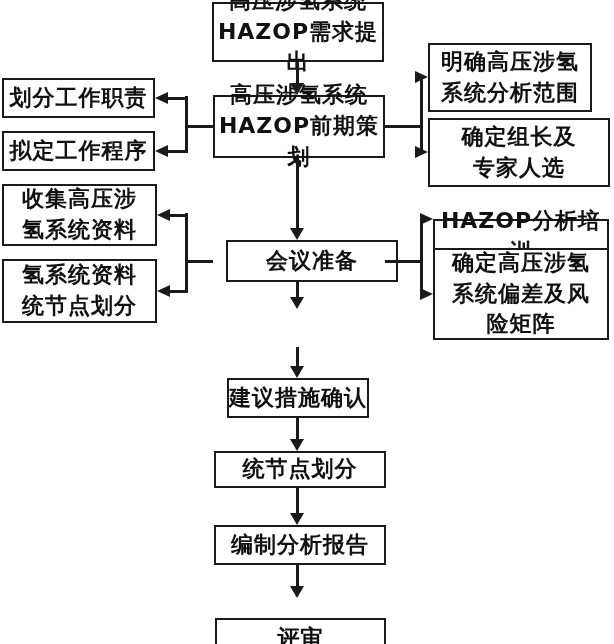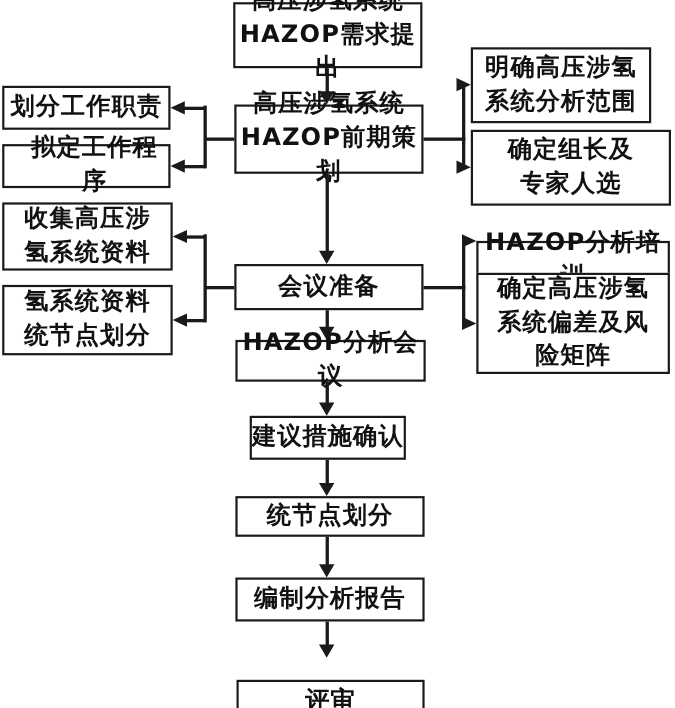--- a/index.html
+++ b/index.html
@@ -44,29 +44,28 @@
 </style>
 </head>
 <body>
 
 <div id="canvas">
 
   <div class="node" style="left:212px; top:2px;   width:172px; height:60px;">高压涉氢系统
 HAZOP需求提出</div>
   <div class="node" style="left:213px; top:95px;  width:172px; height:63px;">高压涉氢系统
 HAZOP前期策划</div>
-  <div class="node" style="left:213px; top:240px; width:172px; height:42px;">会议准备</div>
-  <div class="node" style="left:214px; top:309px; width:173px; height:38px;">HAZOP分析会议</div>
+  <div class="node" style="left:226px; top:240px; width:172px; height:42px;">会议准备</div>
   <div class="node" style="left:227px; top:378px; width:142px; height:40px;">建议措施确认</div>
   <div class="node" style="left:214px; top:451px; width:172px; height:37px;">统节点划分</div>
   <div class="node" style="left:214px; top:525px; width:172px; height:40px;">编制分析报告</div>
   <div class="node" style="left:215px; top:598px; width:171px; height:41px;margin-top:20px;">评审</div>
 
   <div class="node" style="left:2px; top:78px;  width:153px; height:40px;text-align:right;">划分工作职责</div>
-  <div class="node" style="left:2px; top:131px; width:153px; height:40px;padding-left:15px;">拟定工作程序</div>
+  <div class="node" style="left:2px; top:131px; width:153px; height:40px;">拟定工作程序</div>
   <div class="node" style="left:2px; top:184px; width:155px; height:62px;">收集高压涉
 氢系统资料</div>
   <div class="node" style="left:2px; top:259px; width:155px; height:64px;">氢系统资料
 统节点划分</div>
 
   <div class="node" style="left:428px; top:43px;  width:164px; height:69px;">明确高压涉氢
 系统分析范围</div>
   <div class="node" style="left:428px; top:118px; width:182px; height:69px;">确定组长及
 专家人选</div>
   <div class="node" style="left:433px; top:201px; width:176px; height:36px;margin-top:18px;">HAZOP分析培训</div>

